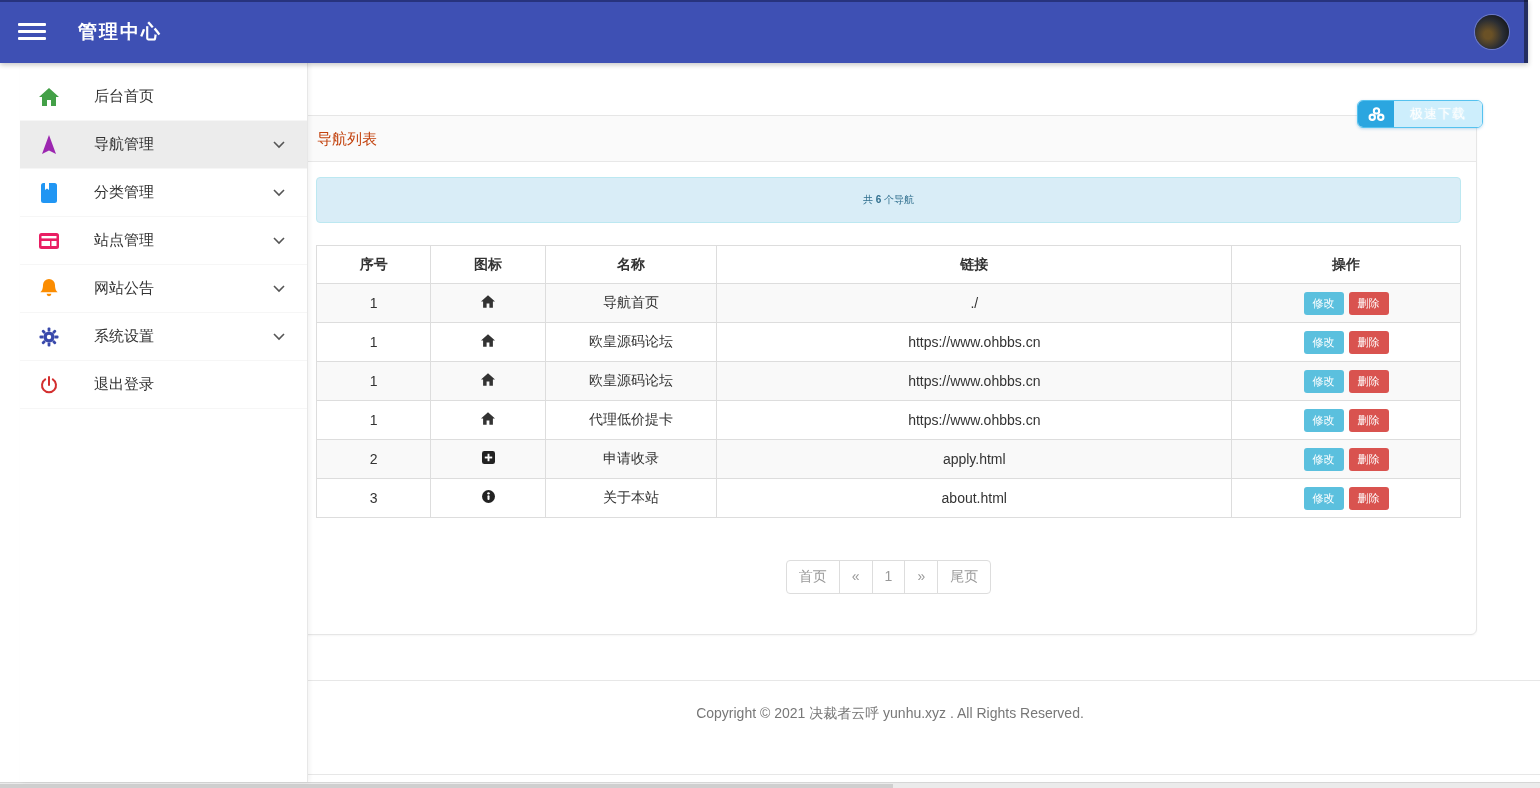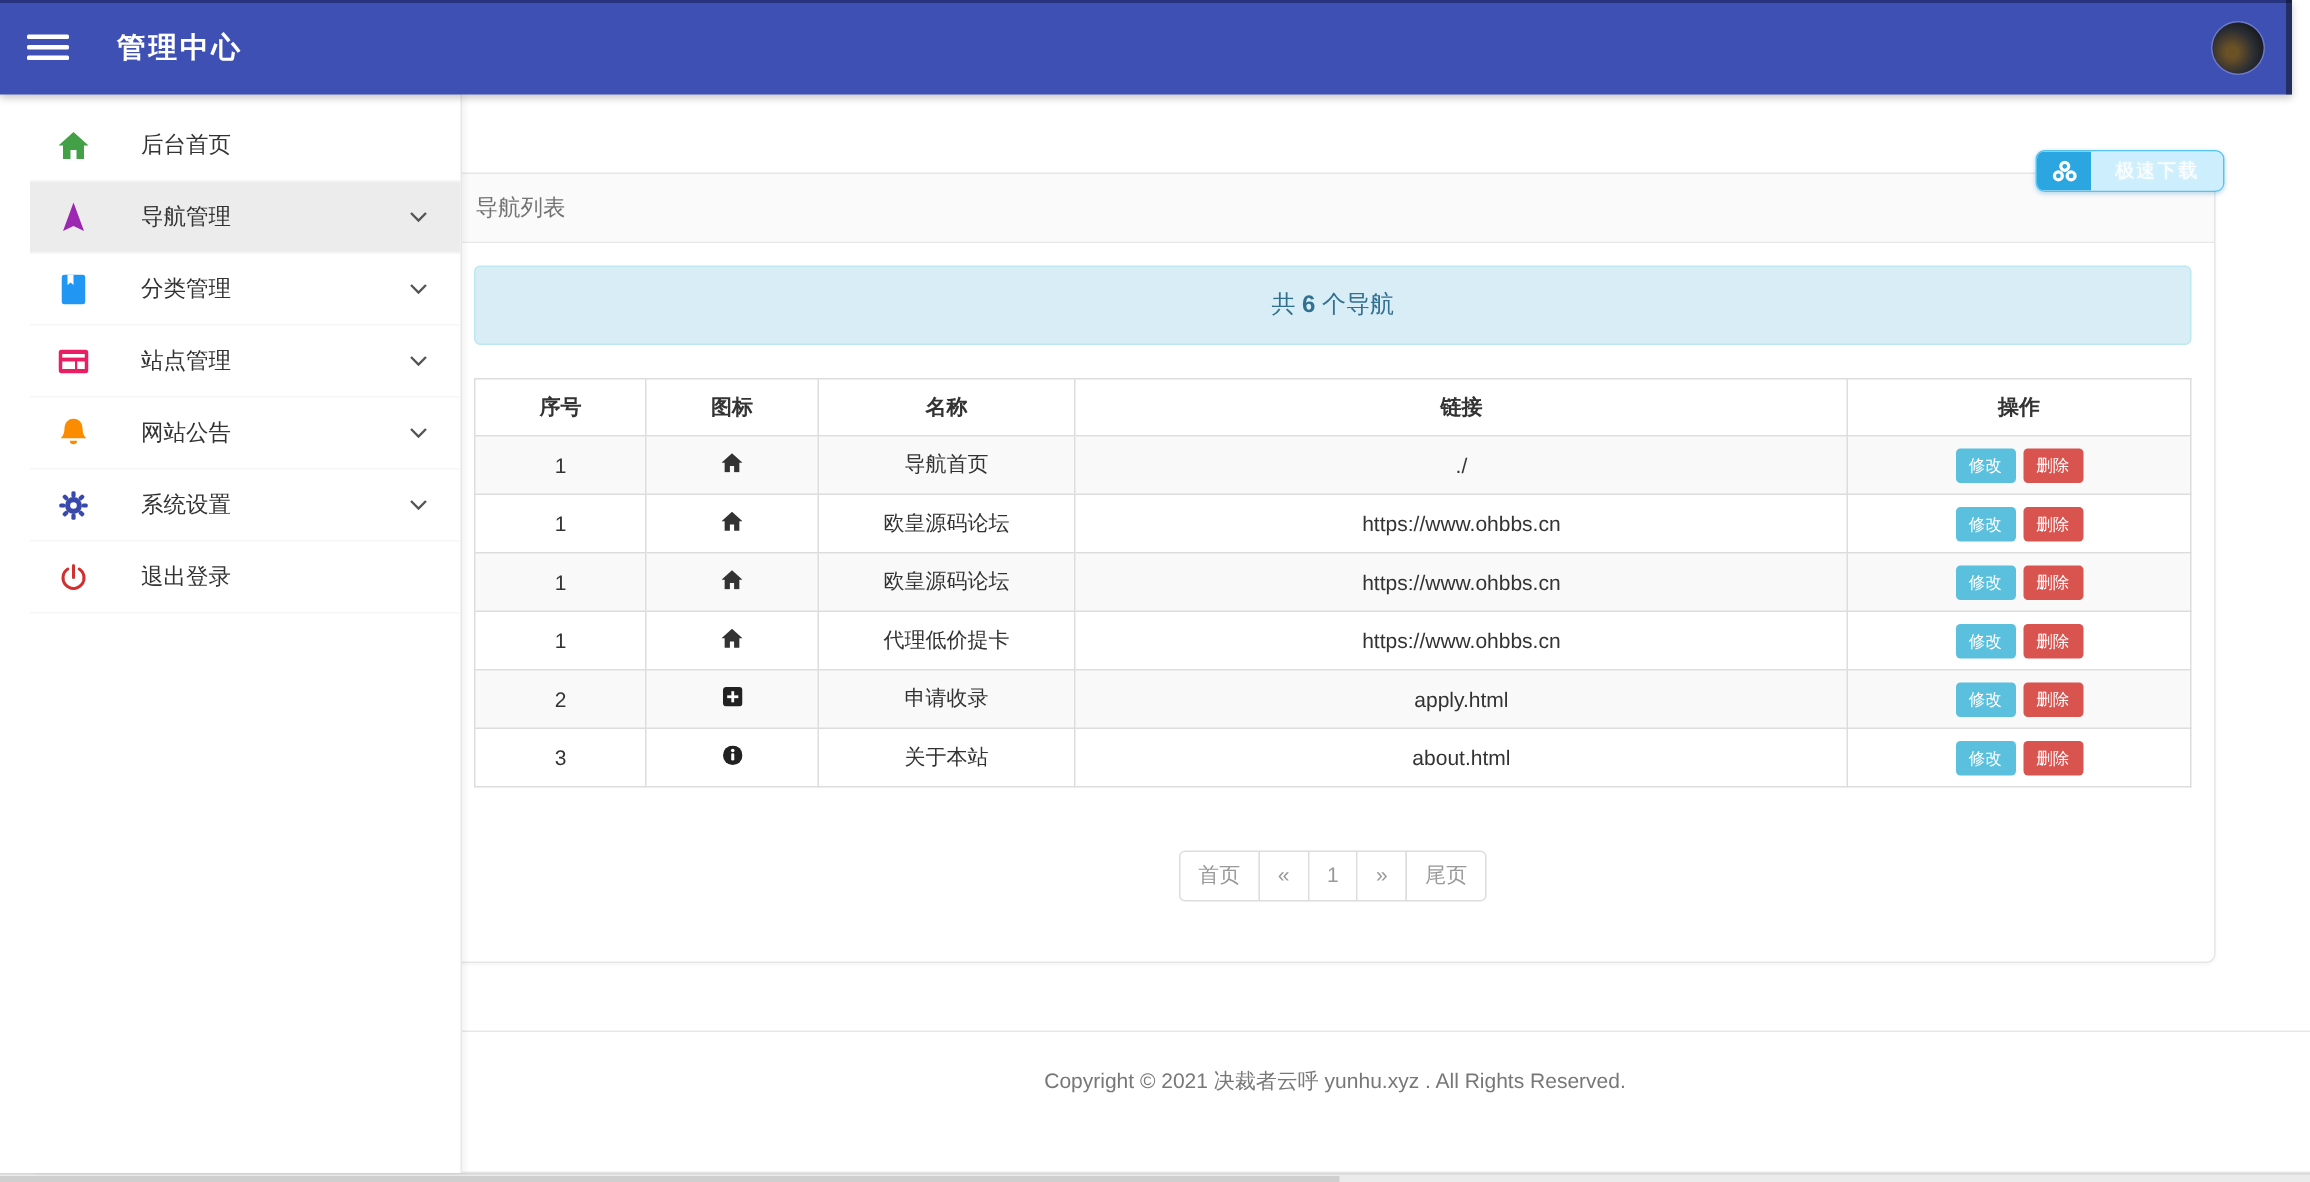--- a/index.html
+++ b/index.html
@@ -43,27 +43,27 @@
 
   
   .content { position:absolute; left:240px; top:63px; right:0; bottom:6px; background:#fff; }
 
   .card {
     margin:52px 63px 0 60px; background:#fff; border:1px solid #e6e6e6;
     border-radius:6px; box-shadow:0 1px 2px rgba(0,0,0,.04);
   }
   .card-header {
     height:46px; line-height:46px; padding:0 16px; background:#fafafa;
-    border-bottom:1px solid #e8e8e8; border-radius:6px 6px 0 0; font-size:15px; color:#737373;
+    border-bottom:1px solid #e8e8e8; border-radius:6px 6px 0 0; font-size:15px; color:#c2410c;
   }
   .card-body { padding:15px 15px 40px 15px; }
 
   .alert-info {
     background:#d9edf7; border:1px solid #bce8f1; border-radius:4px;
-    color:#31708f; text-align:center; font-size:16px; padding:15px 0; margin-bottom:22px;
+    color:#31708f; text-align:center; font-size:10px; padding:15px 0; margin-bottom:22px;
   }
   .alert-info b { font-weight:bold; }
 
   table.nav-table { width:100%; border-collapse:collapse; font-size:14px; }
   .nav-table th, .nav-table td {
     border:1px solid #ddd; text-align:center; vertical-align:middle; padding:0 8px;
   }
   .nav-table th { height:38px; font-weight:bold; color:#333; background:#fff; }
   .nav-table td { height:39px; }
   .nav-table tbody tr:nth-child(odd) { background:#f9f9f9; }

